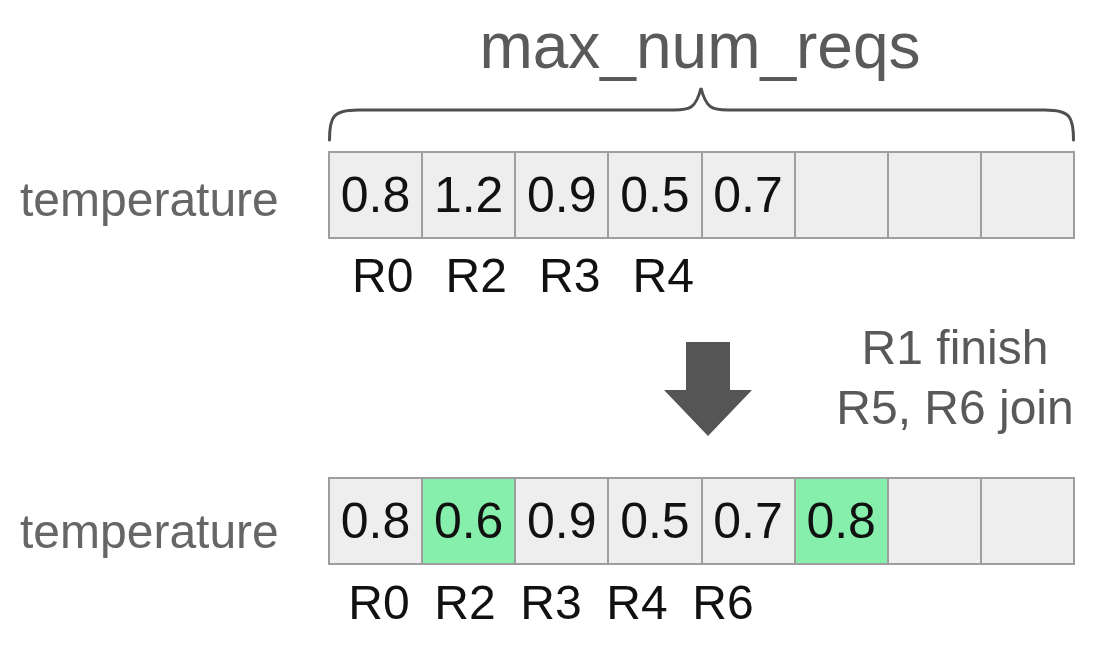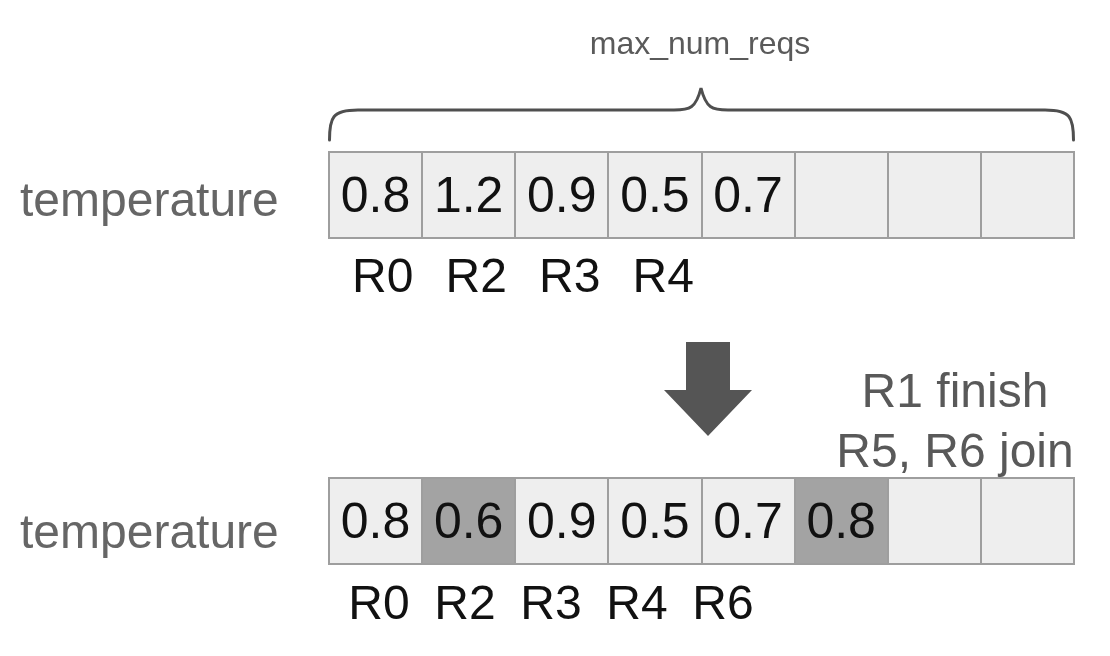--- a/index.html
+++ b/index.html
@@ -1,54 +1,54 @@
 <!DOCTYPE html>
 <html><head>
 <meta charset="utf-8">
 <style>
   html,body{margin:0;padding:0;background:#ffffff;}
   .canvas{
     position:relative;width:1110px;height:656px;background:#ffffff;
     font-family:"Liberation Sans", sans-serif;overflow:hidden;
   }
   .title{
-    position:absolute;left:700px;top:27px;transform:translateX(-50%);
-    font-size:32px;line-height:1;color:#5a5a5a;white-space:nowrap;
+    position:absolute;left:700px;top:14px;transform:translateX(-50%);
+    font-size:64px;line-height:1;color:#5a5a5a;white-space:nowrap;
   }
   .brace-svg{position:absolute;left:328px;top:82px;width:748px;height:62px;}
   .temp-label{
     position:absolute;left:20px;font-size:48px;line-height:1;color:#666666;white-space:nowrap;margin-top:14px;
   }
   .temp-label.before{top:162px;}
   .temp-label.after{top:494px;}
   .array{
     position:absolute;left:328px;width:747px;height:88px;
     display:flex;box-sizing:border-box;border:2px solid #9e9e9e;background:#eeeeee;
   }
   .array.before{top:151px;}
   .array.after{top:477px;}
   .cell{
     flex:1 1 0;border-right:2px solid #9e9e9e;background:#eeeeee;
     display:flex;align-items:center;justify-content:center;
     font-size:50px;color:#111111;line-height:83px;
   }
   .cell:last-child{border-right:none;}
-  .cell.highlight{background:#a3a3a3;}
+  .cell.highlight{background:#86efac;}
   .labels-row{
     position:absolute;left:336px;display:flex;
     font-size:48px;line-height:1;color:#111111;
   }
   .labels-row.before{top:252px;}
   .labels-row.before span{flex:0 0 93.5px;text-align:center;}
   .labels-row.after{top:579px;}
   .labels-row.after span{flex:0 0 86px;text-align:center;}
   .arrow-svg{position:absolute;left:660px;top:342px;width:96px;height:96px;}
   .transition-note{
     position:absolute;left:955px;top:318px;transform:translateX(-50%);
-    font-size:48px;line-height:60px;color:#595959;text-align:center;white-space:nowrap;margin-top:43px;
+    font-size:48px;line-height:60px;color:#595959;text-align:center;white-space:nowrap;
   }
 </style>
 </head>
 <body>
 
 <div class="canvas">
 
   <svg class="brace-svg" viewBox="0 0 748 62" fill="none" xmlns="http://www.w3.org/2000/svg">
     <path d="M 1.5 58 C 1.5 36 4 28 30 28 L 346 28 C 362 28 368 26 373 6 C 378 26 384 28 400 28 L 717 28 C 743 28 745.5 36 745.5 58" stroke="#4f4f4f" stroke-width="3" fill="none" stroke-linecap="round"></path>
   </svg>

